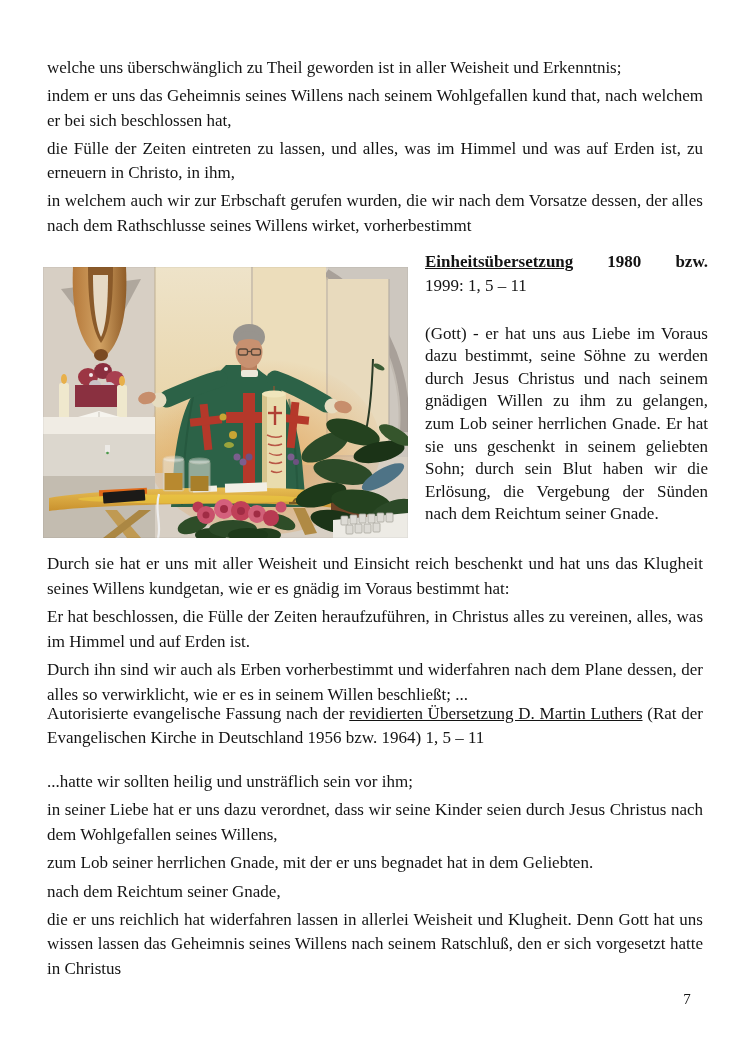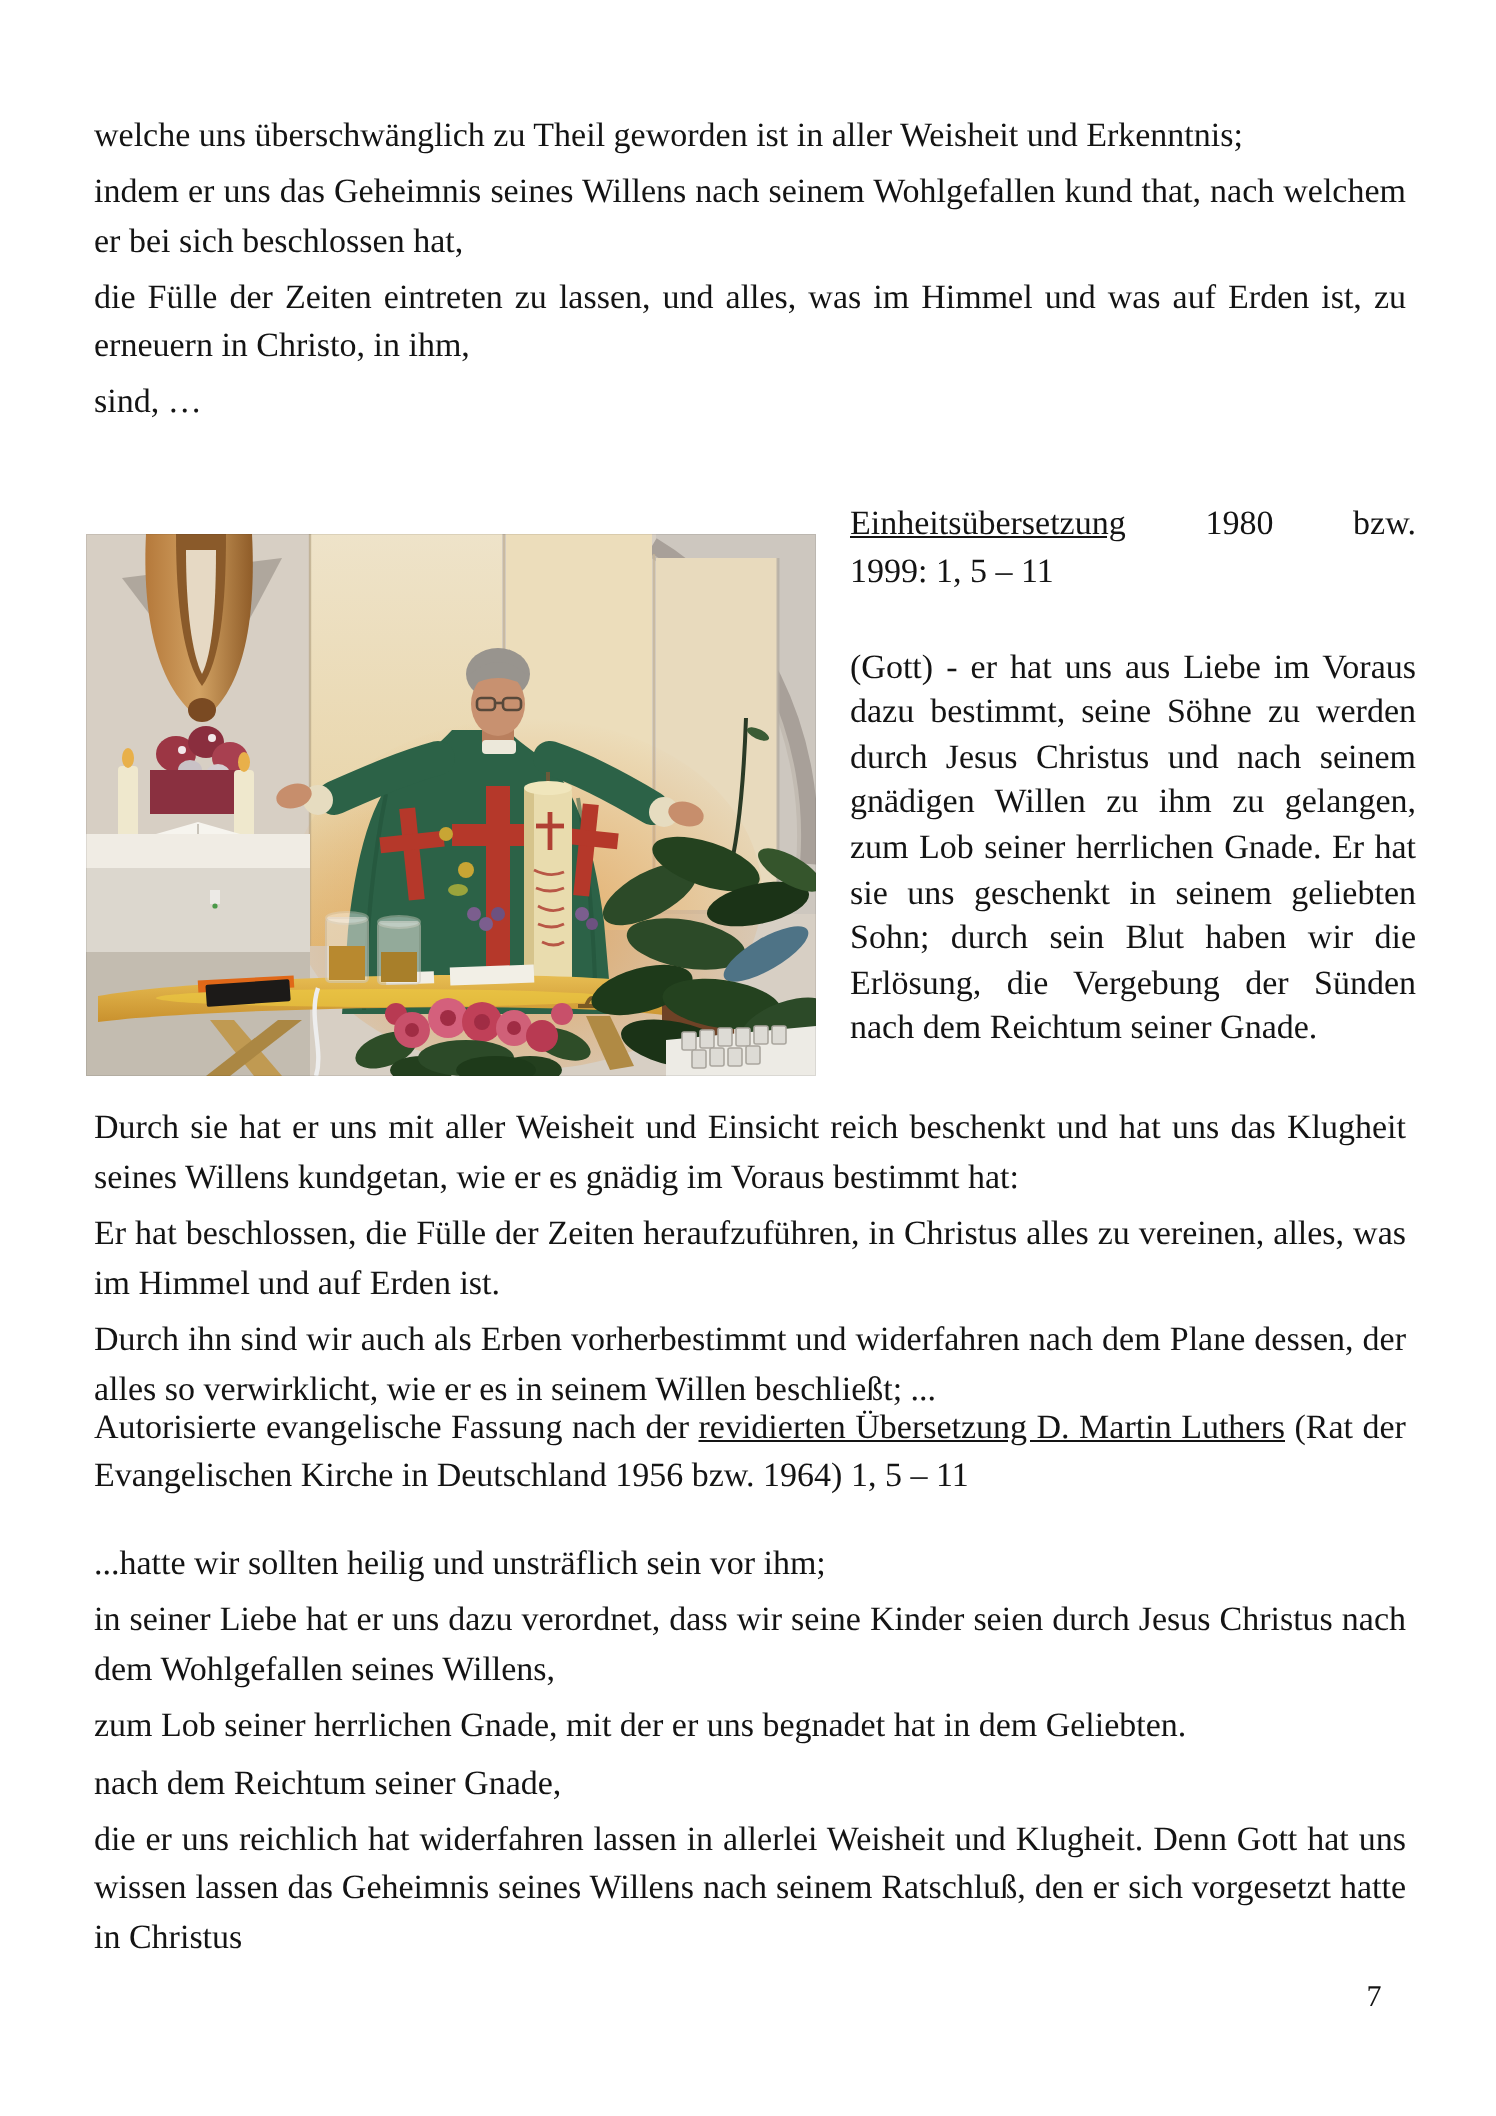--- a/index.html
+++ b/index.html
@@ -7,36 +7,36 @@
         font-family:"Liberation Serif", serif;color:#141414;}
   .block{position:absolute;left:43px;width:664px;font-size:17px;line-height:24.3px;text-align:justify;}
   .block p{margin:4px;}
   .intro{top:52px;}
   .middle{top:548px;line-height:24.6px;}
   .lutherhead{top:698px;}
   .luther{top:766px;line-height:24.4px;}
   .photo{position:absolute;left:43px;top:267px;width:365px;height:271px;margin:0;}
   .photo svg{display:block;width:100%;height:100%;}
   .rightcol{position:absolute;left:425px;top:250px;width:283px;font-size:17px;line-height:24.3px;}
-  .rc-line1{text-align:justify;text-align-last:justify;}
+  .rc-line1{text-align:justify;text-align-last:justify;font-weight:bold;}
   .rc-body{margin:24px 0 0 0;text-align:justify;line-height:22.6px;}
   .u{text-decoration:underline;}
   .it{}
   .pagenum{position:absolute;left:672px;top:991px;width:30px;font-size:15px;text-align:center;}
 </style>
 </head>
 <body>
 
 <div class="page">
 
   <section class="block intro">
     <p>welche uns überschwänglich zu Theil geworden ist in aller Weisheit und Erkenntnis;</p>
     <p>indem er uns das Geheimnis seines Willens nach seinem Wohlgefallen kund that, nach welchem er bei sich beschlossen hat,</p>
     <p>die Fülle der Zeiten eintreten zu lassen, und alles, was im Himmel und was auf Erden ist, zu erneuern in Christo, in ihm,</p>
-    <p>sind, …</p>
+    <p>in welchem auch wir zur Erbschaft gerufen wurden, die wir nach dem Vorsatze dessen, der alles nach dem Rathschlusse seines Willens wirket, vorherbestimmt</p>
   </section>
 
   <figure class="photo">
     <svg viewBox="0 0 365 271" preserveAspectRatio="none">
       <defs>
         <linearGradient id="gPanel" x1="0" y1="0" x2="0" y2="1">
           <stop offset="0" stop-color="#eee3c9"></stop>
             <stop offset="0.65" stop-color="#e9d6ac"></stop>
             <stop offset="1" stop-color="#e2bc7c"></stop>
         </linearGradient>

